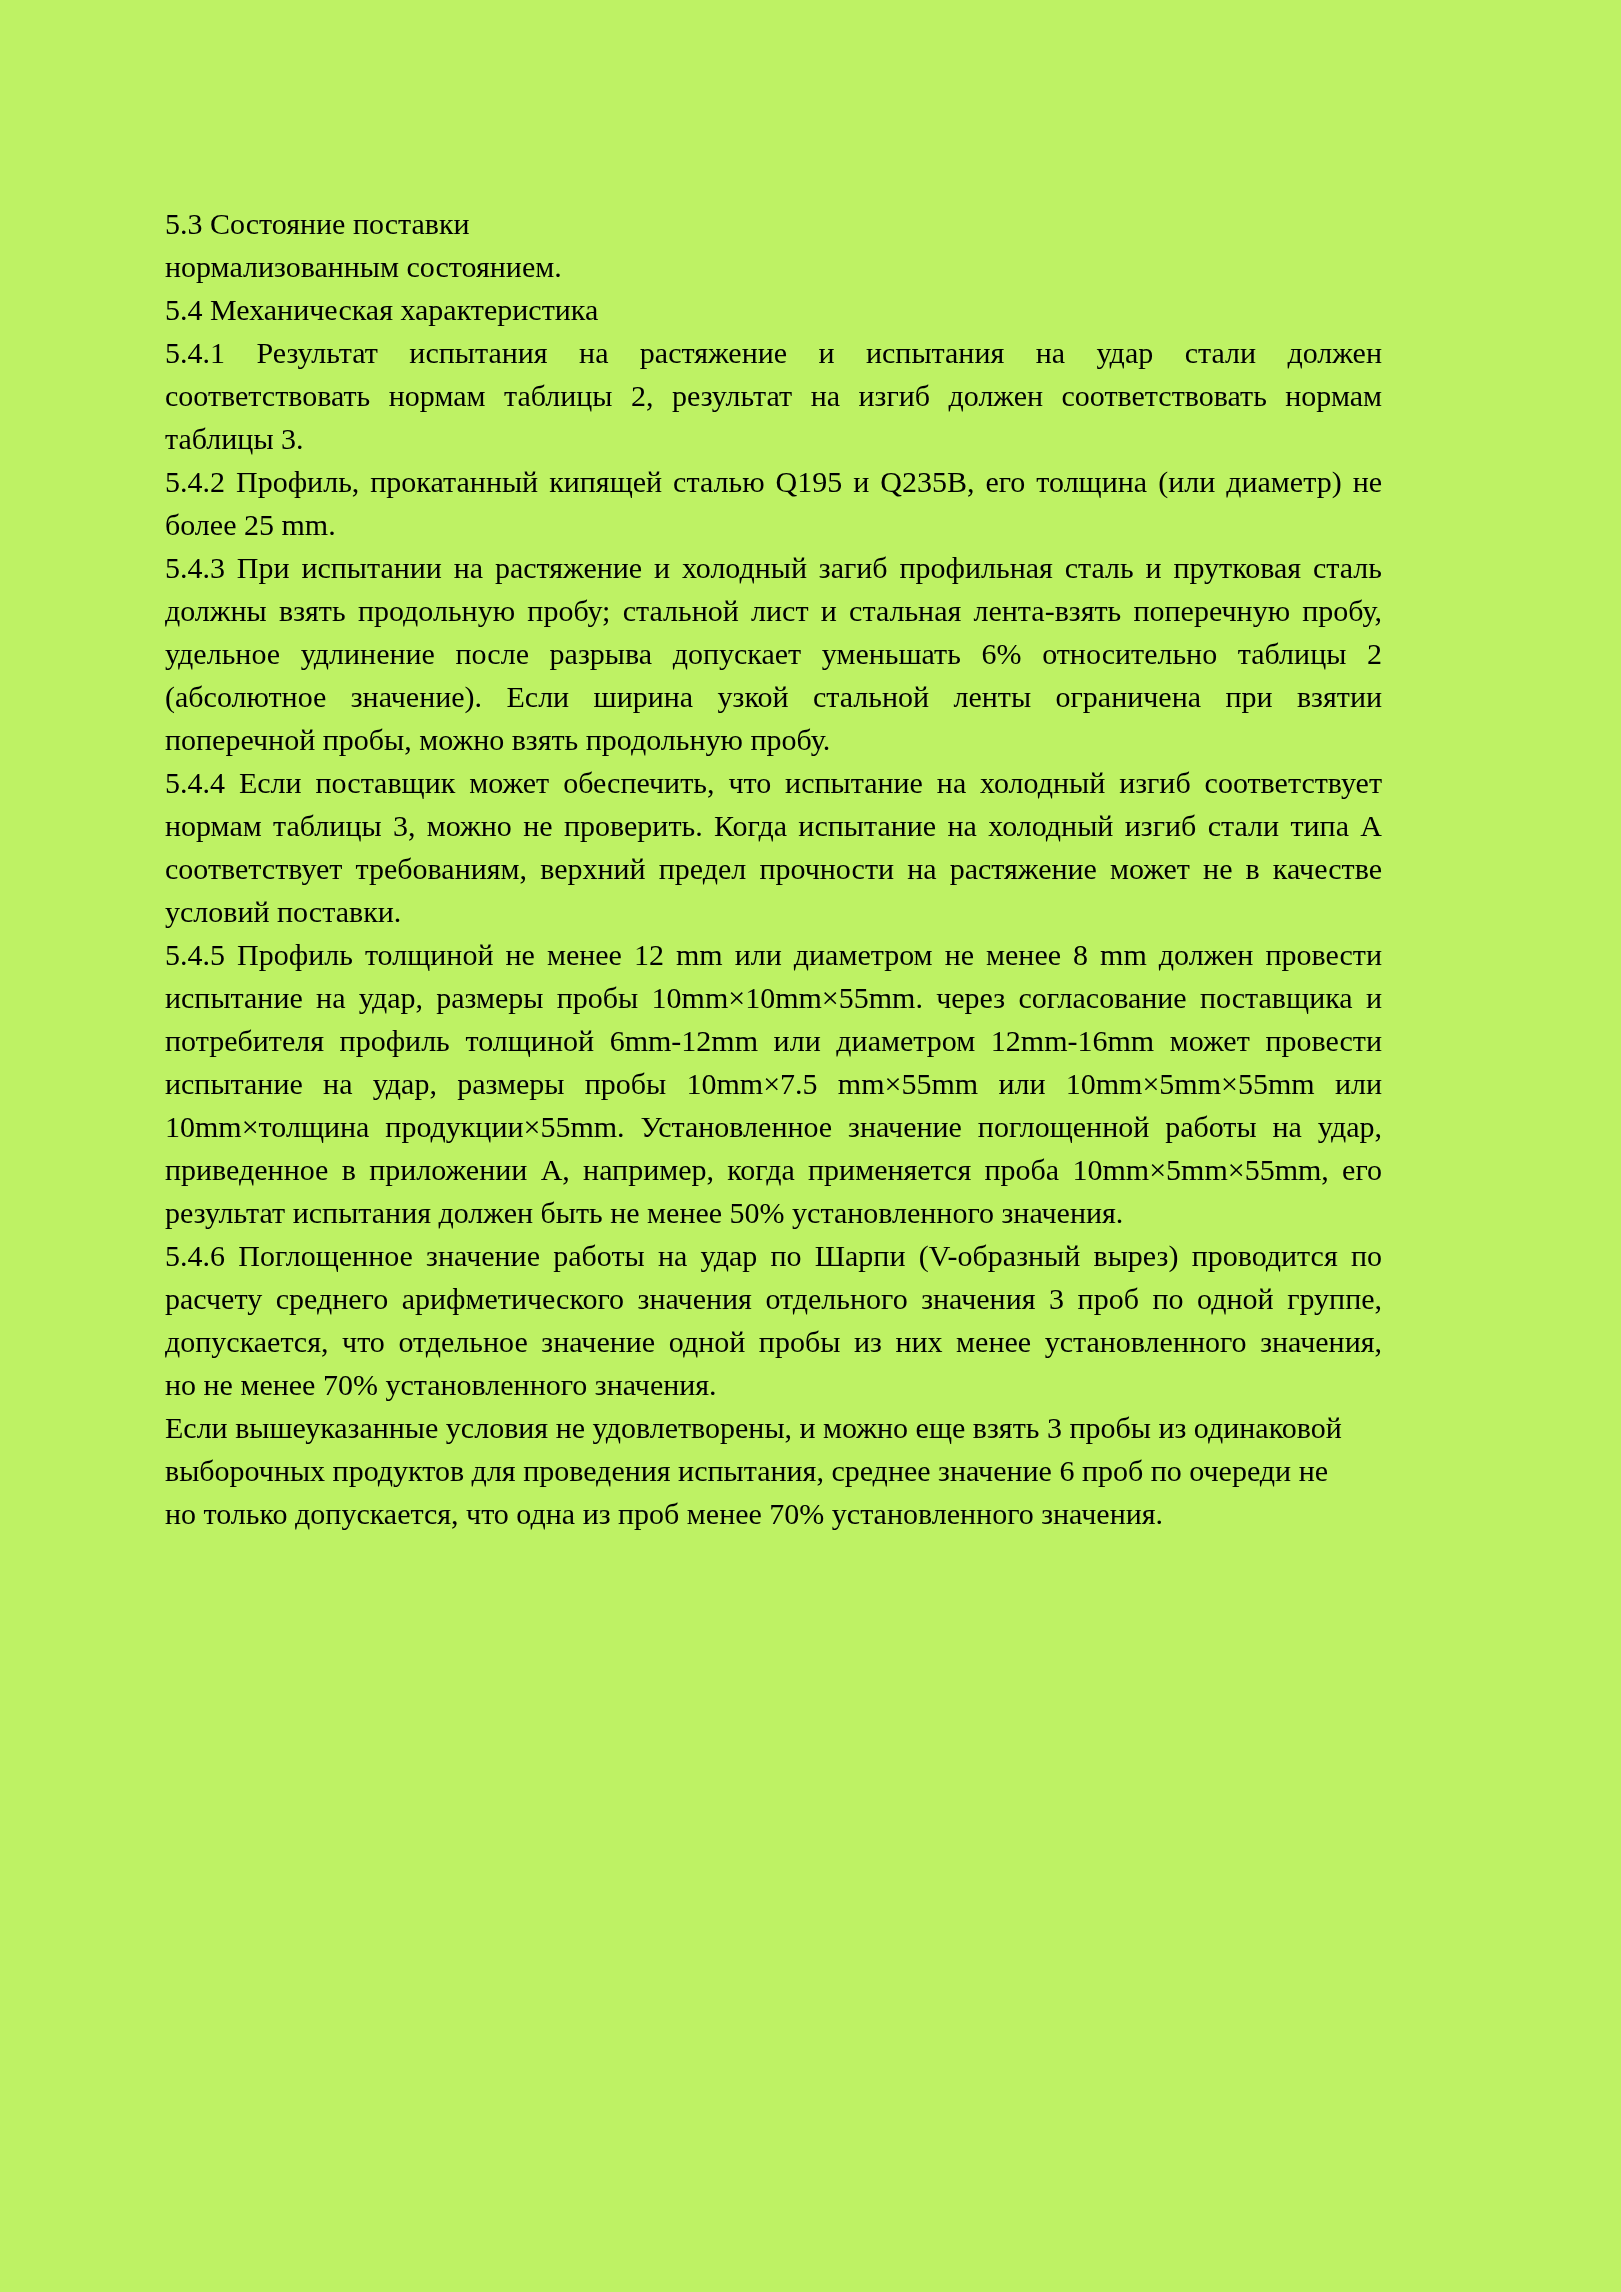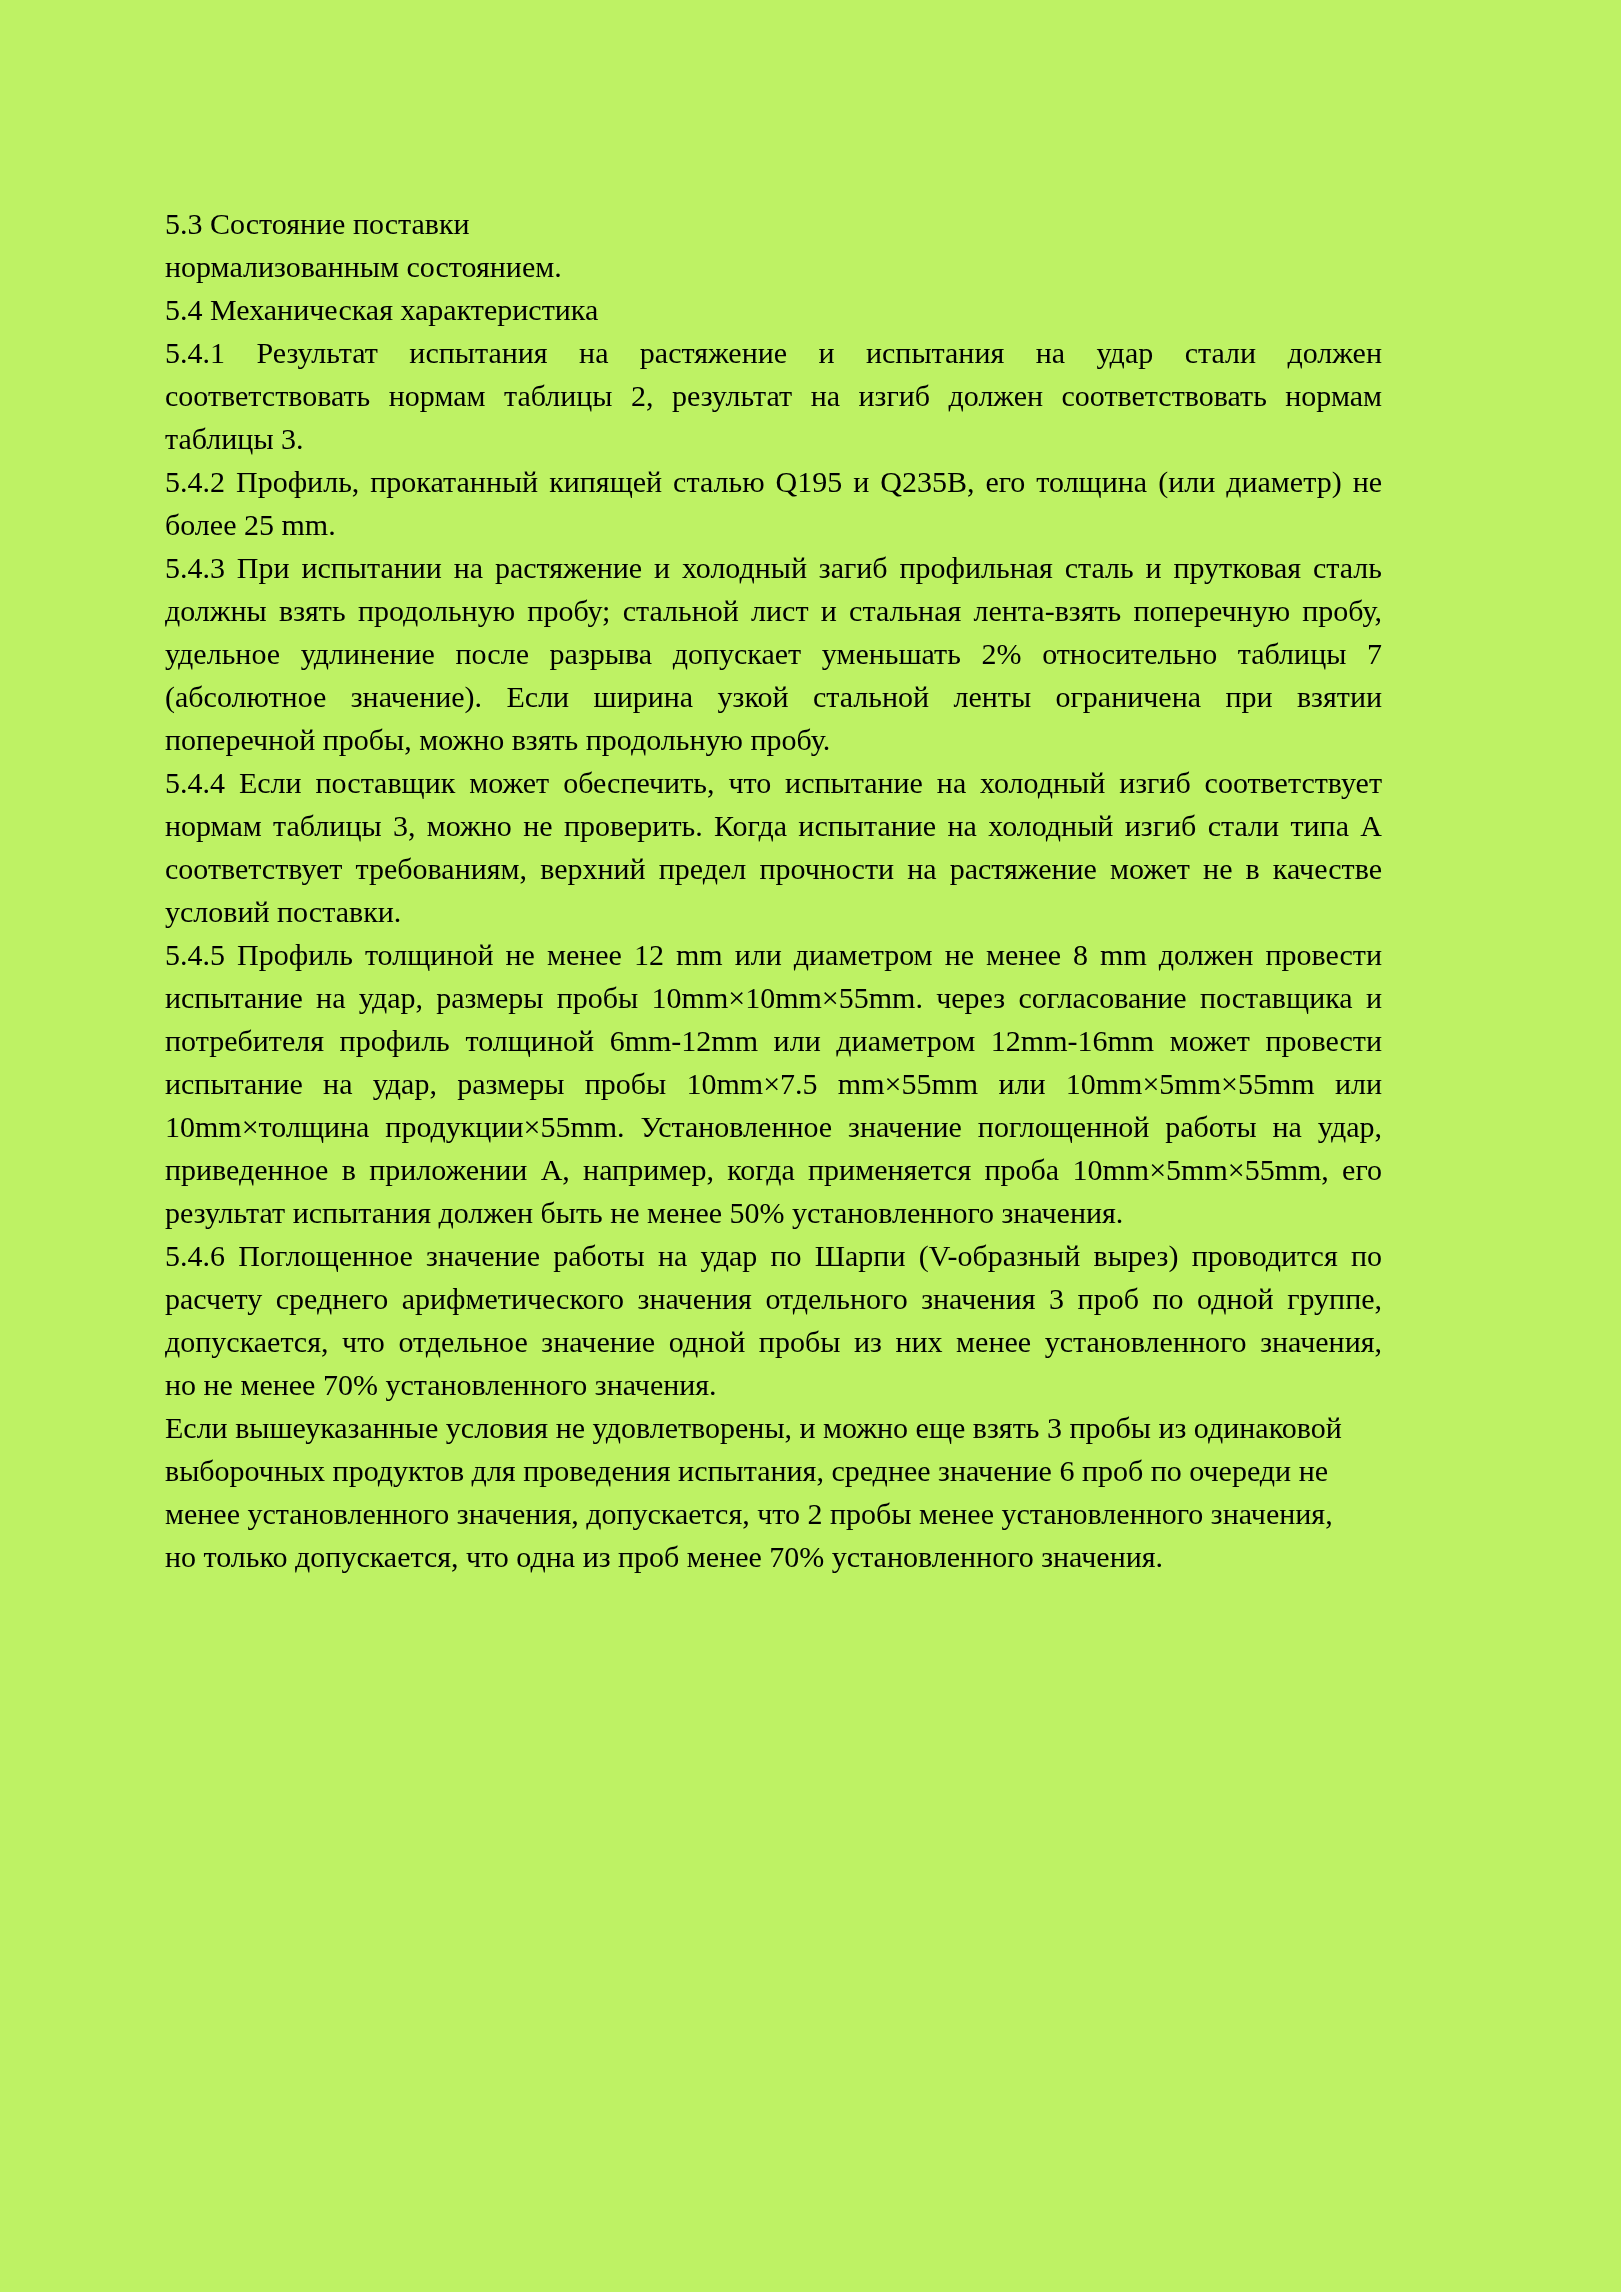--- a/index.html
+++ b/index.html
@@ -42,37 +42,36 @@
       <div class="line">5.3 Состояние поставки</div>
       <div class="line">нормализованным состоянием.</div>
       <div class="line">5.4 Механическая характеристика</div>
       <div class="line j">5.4.1 Результат испытания на растяжение и испытания на удар стали должен</div>
       <div class="line j">соответствовать нормам таблицы 2, результат на изгиб должен соответствовать нормам</div>
       <div class="line">таблицы 3.</div>
       <div class="line j">5.4.2 Профиль, прокатанный кипящей сталью Q195 и Q235B, его толщина (или диаметр) не</div>
       <div class="line">более 25 mm.</div>
       <div class="line j">5.4.3 При испытании на растяжение и холодный загиб профильная сталь и прутковая сталь</div>
       <div class="line j">должны взять продольную пробу; стальной лист и стальная лента-взять поперечную пробу,</div>
-      <div class="line j">удельное удлинение после разрыва допускает уменьшать 2% относительно таблицы 7</div>
+      <div class="line j">удельное удлинение после разрыва допускает уменьшать 6% относительно таблицы 2</div>
       <div class="line j">(абсолютное значение). Если ширина узкой стальной ленты ограничена при взятии</div>
       <div class="line">поперечной пробы, можно взять продольную пробу.</div>
       <div class="line j">5.4.4 Если поставщик может обеспечить, что испытание на холодный изгиб соответствует</div>
       <div class="line j">нормам таблицы 3, можно не проверить. Когда испытание на холодный изгиб стали типа А</div>
       <div class="line j">соответствует требованиям, верхний предел прочности на растяжение может не в качестве</div>
       <div class="line">условий поставки.</div>
       <div class="line j">5.4.5 Профиль толщиной не менее 12 mm или диаметром не менее 8 mm должен провести</div>
       <div class="line j">испытание на удар, размеры пробы 10mm×10mm×55mm. через согласование поставщика и</div>
       <div class="line j">потребителя профиль толщиной 6mm-12mm или диаметром 12mm-16mm может провести</div>
       <div class="line j">испытание на удар, размеры пробы 10mm×7.5 mm×55mm или 10mm×5mm×55mm или</div>
       <div class="line j">10mm×толщина продукции×55mm. Установленное значение поглощенной работы на удар,</div>
       <div class="line j">приведенное в приложении А, например, когда применяется проба 10mm×5mm×55mm, его</div>
       <div class="line">результат испытания должен быть не менее 50% установленного значения.</div>
       <div class="line j">5.4.6 Поглощенное значение работы на удар по Шарпи (V-образный вырез) проводится по</div>
       <div class="line j">расчету среднего арифметического значения отдельного значения 3 проб по одной группе,</div>
       <div class="line j">допускается, что отдельное значение одной пробы из них менее установленного значения,</div>
       <div class="line">но не менее 70% установленного значения.</div>
       <div class="line">Если вышеуказанные условия не удовлетворены, и можно еще взять 3 пробы из одинаковой</div>
       <div class="line">выборочных продуктов для проведения испытания, среднее значение 6 проб по очереди не</div>
-      <div class="line">менее установленного значения, допускается, что 2 пробы менее установленного значения,</div>
       <div class="line">но только допускается, что одна из проб менее 70% установленного значения.</div>
     </div>
 </div>
 
 
 </body></html>

